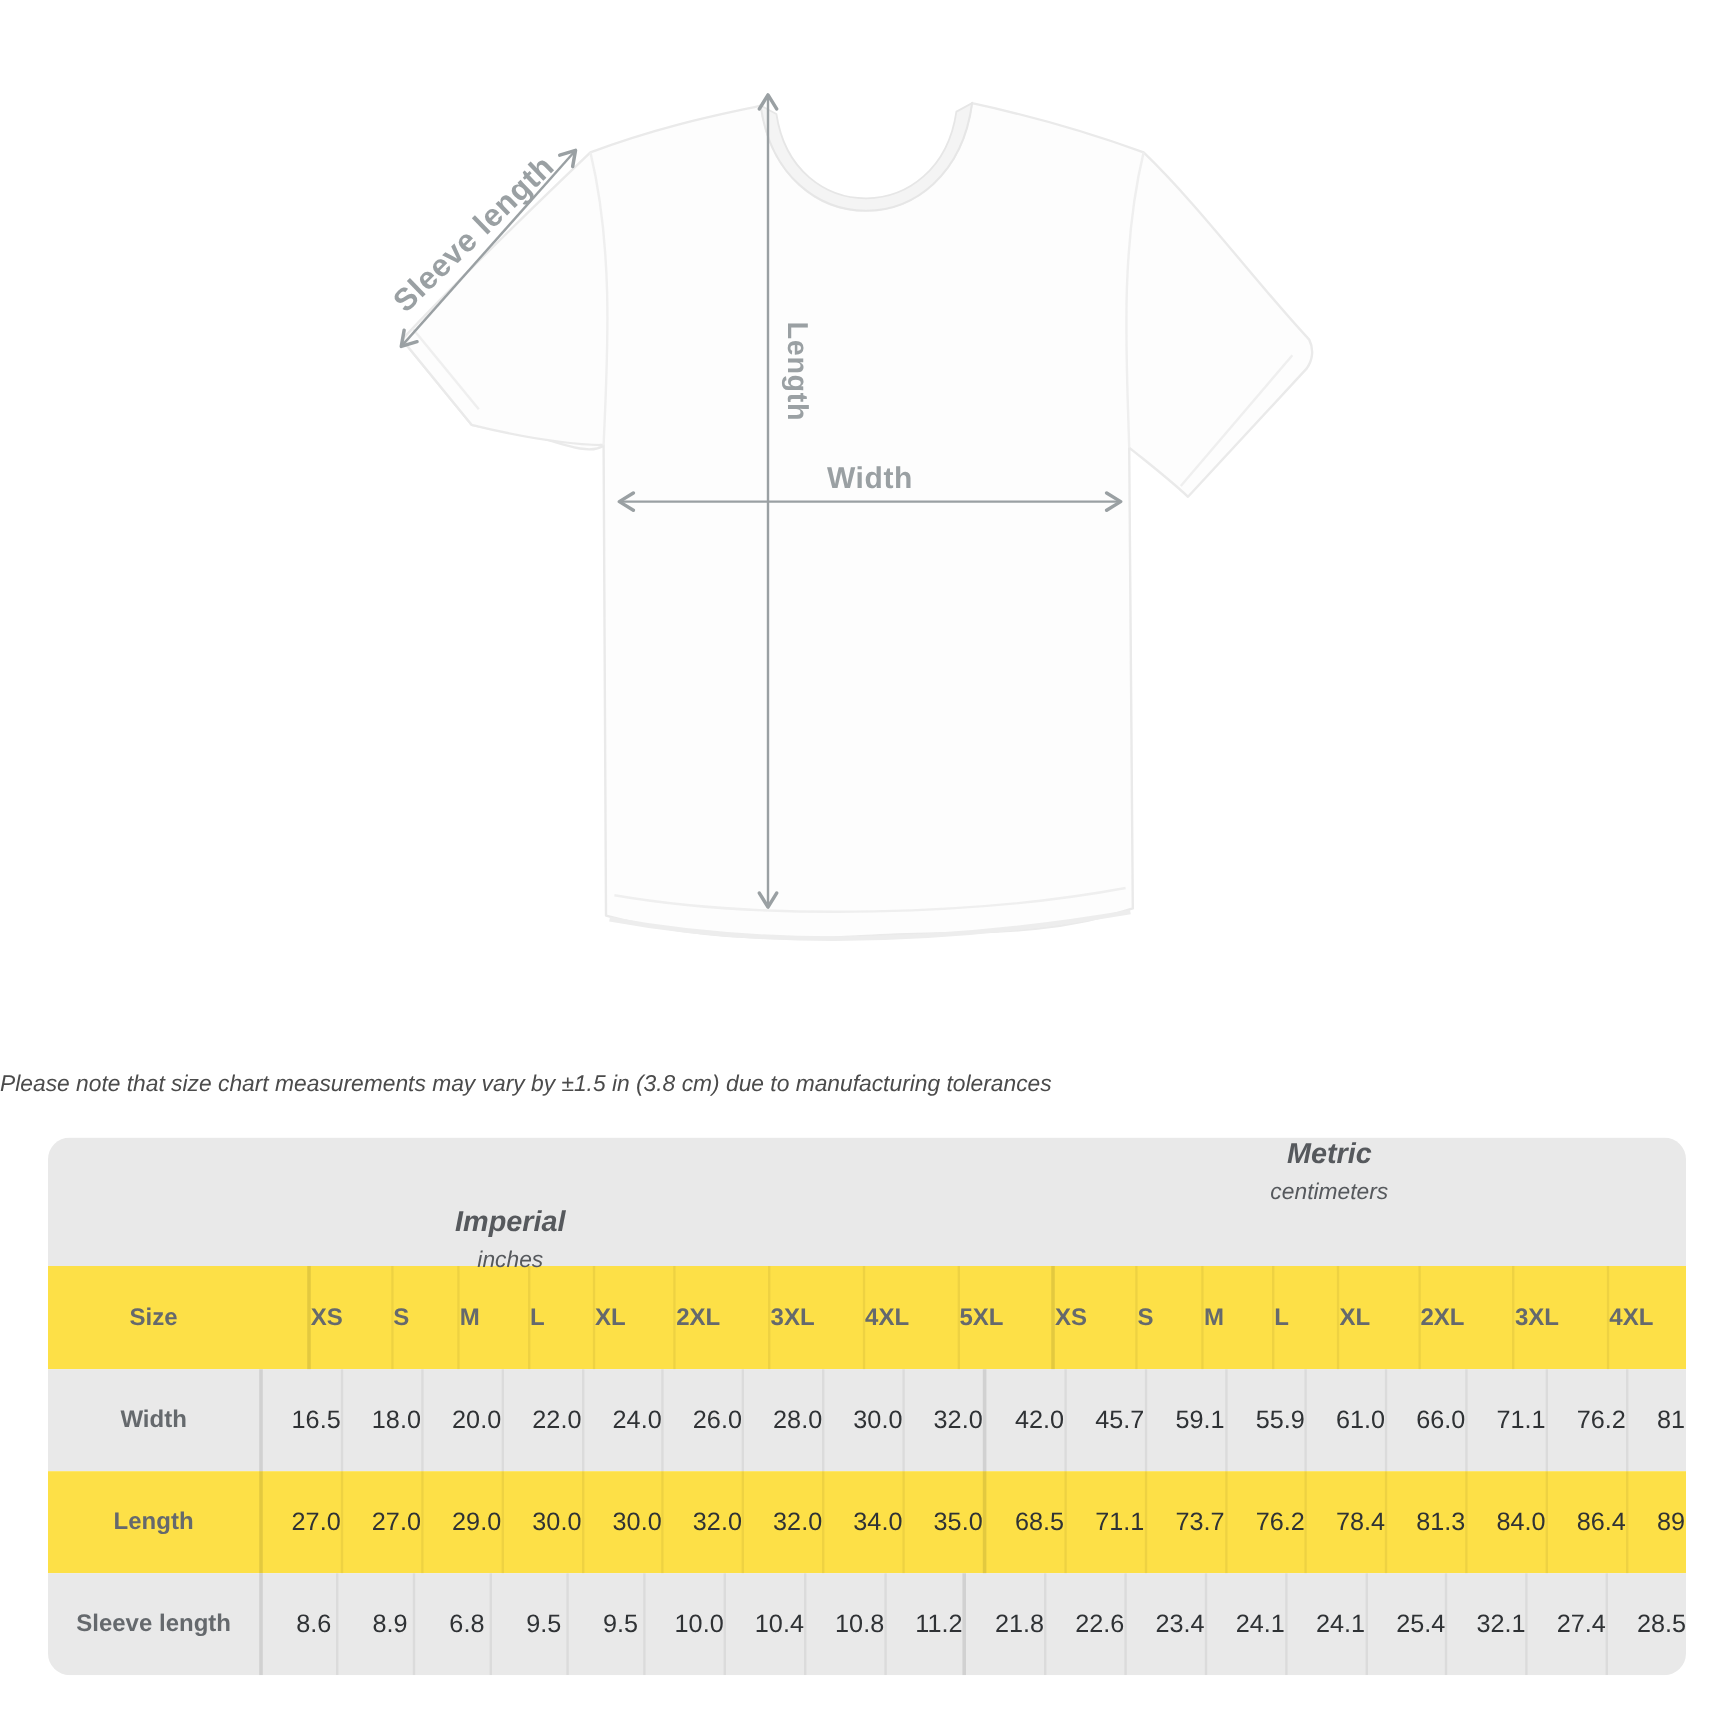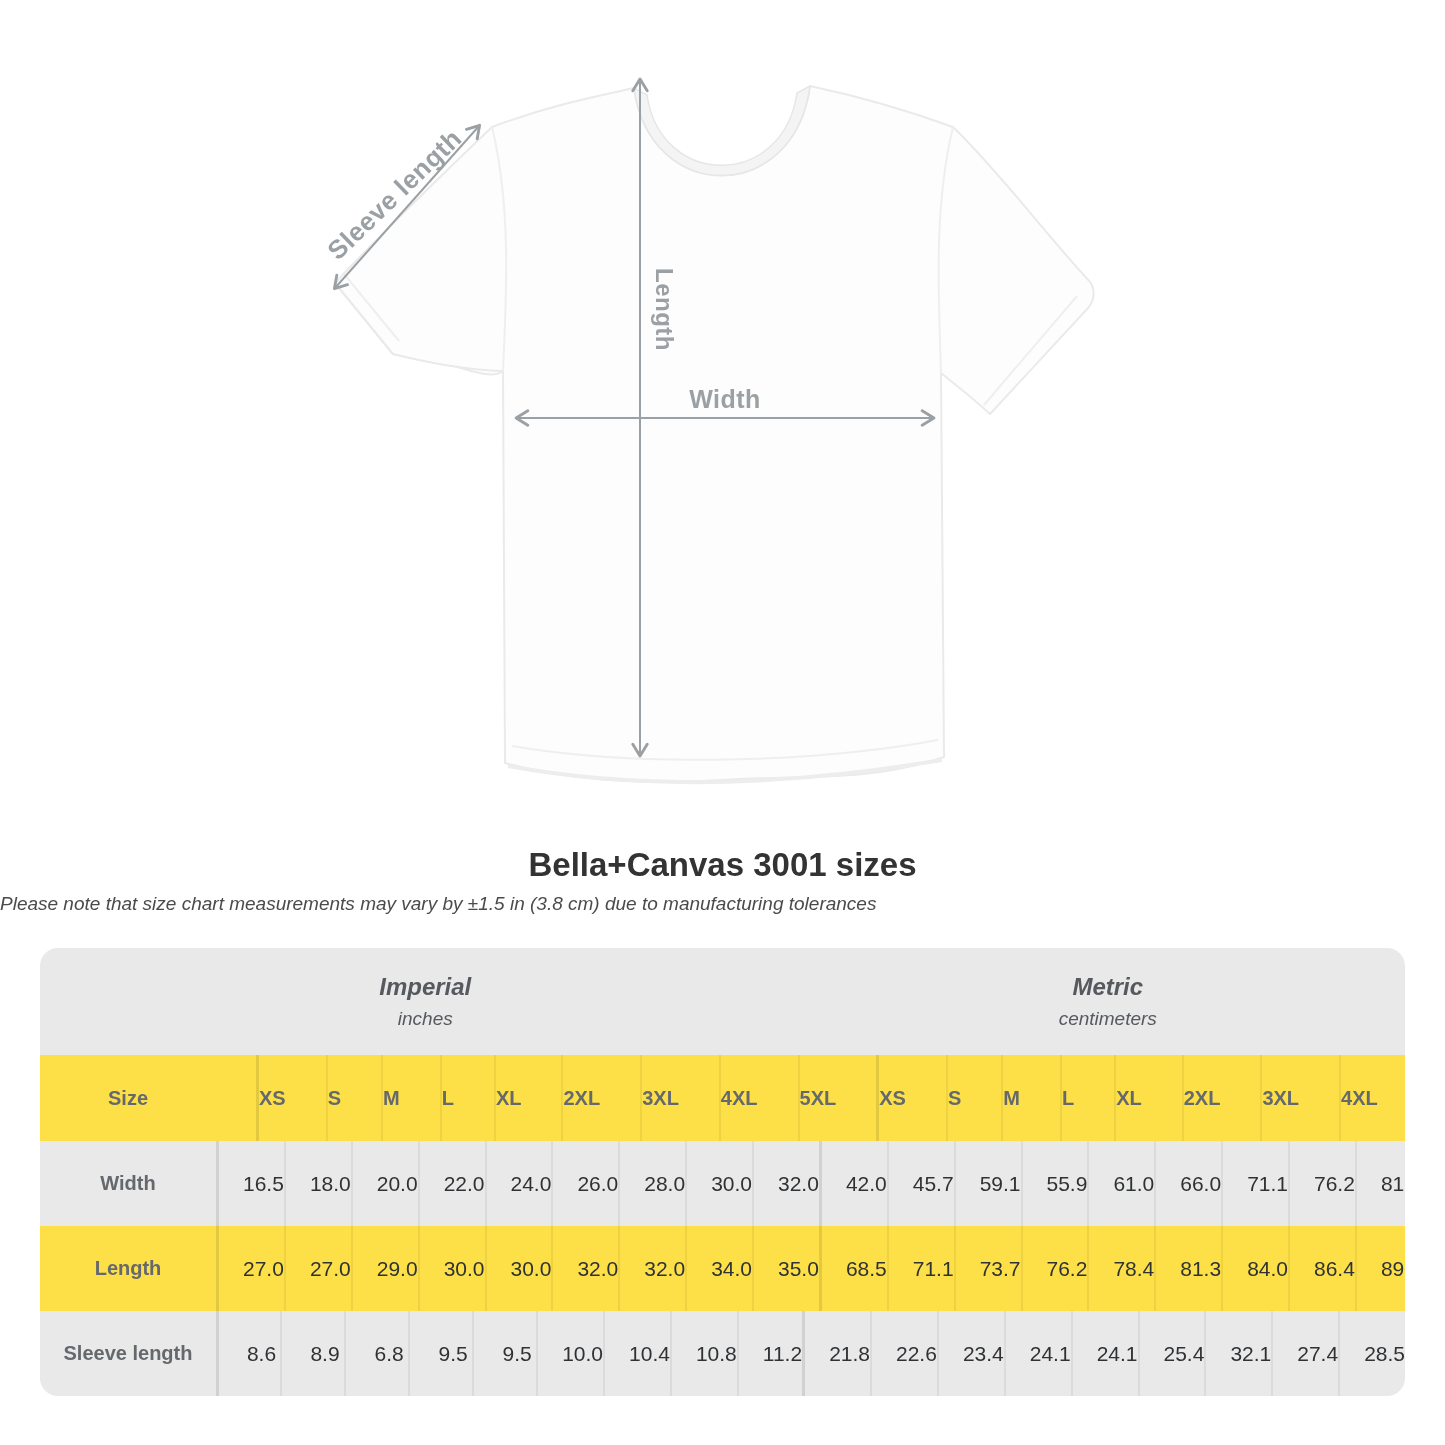--- a/index.html
+++ b/index.html
@@ -114,32 +114,31 @@
       <line x1="640" y1="80" x2="640" y2="755" marker-start="url(#ah)" marker-end="url(#ah)"></line>
       <line x1="517" y1="418" x2="933" y2="418" marker-start="url(#ah)" marker-end="url(#ah)"></line>
       <line x1="479" y1="126" x2="335" y2="288" marker-start="url(#ah)" marker-end="url(#ah)"></line>
     </g>
   </svg>
 
   <div class="diagram-label lbl-sleeve">Sleeve length</div>
   <div class="diagram-label lbl-length">Length</div>
   <div class="diagram-label lbl-width">Width</div>
 
-  <h1 class="page-title">Bella+Canvas 3001 sizes</h1>
   <p class="page-subtitle">Please note that size chart measurements may vary by ±1.5 in (3.8 cm) due to manufacturing tolerances</p>
 
   <div class="size-table">
     <div class="row row-band">
+      <div class="band-cell band-right">
+        <div class="group-label">Metric</div>
+        <div class="group-sublabel">centimeters</div>
+      </div>
       <div class="band-cell band-left">
         <div class="group-label">Imperial</div>
         <div class="group-sublabel">inches</div>
-      </div>
-      <div class="band-cell band-right">
-        <div class="group-label">Metric</div>
-        <div class="group-sublabel">centimeters</div>
       </div>
     </div>
     <div class="row row-size row-white" id="sizeRow">
         <div class="cell label-cell">Size</div>
         <div class="cell head-cell group-start">XS</div>
         <div class="cell head-cell">S</div>
         <div class="cell head-cell">M</div>
         <div class="cell head-cell">L</div>
         <div class="cell head-cell">XL</div>
         <div class="cell head-cell">2XL</div>

